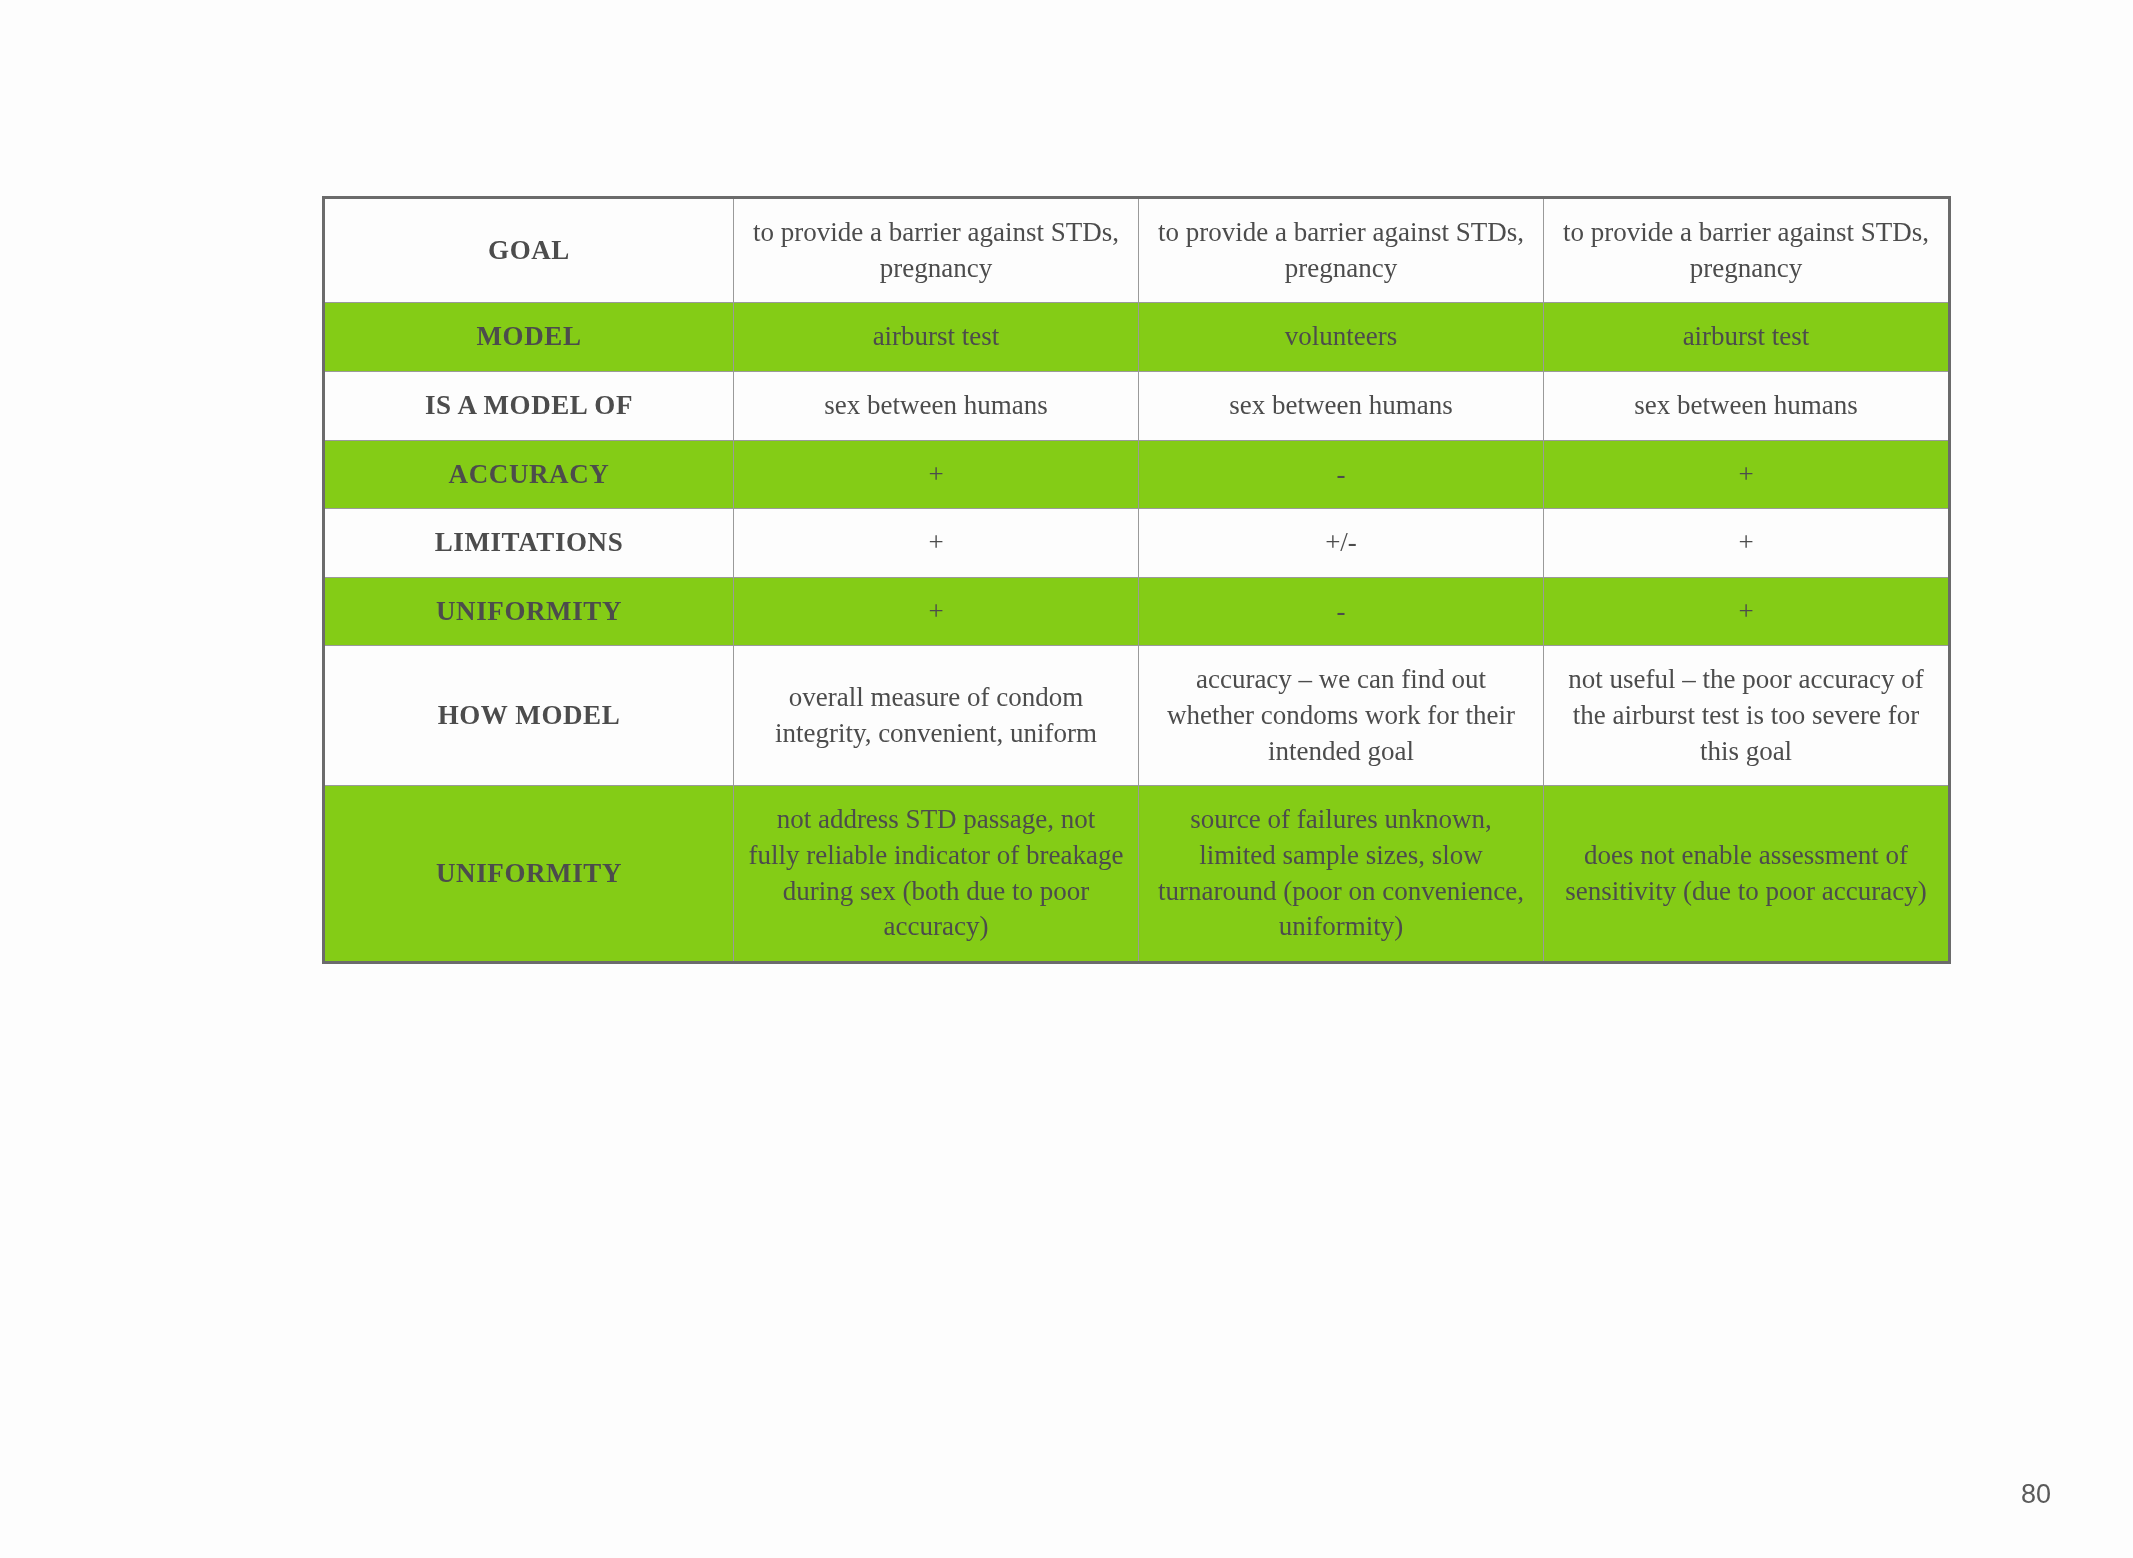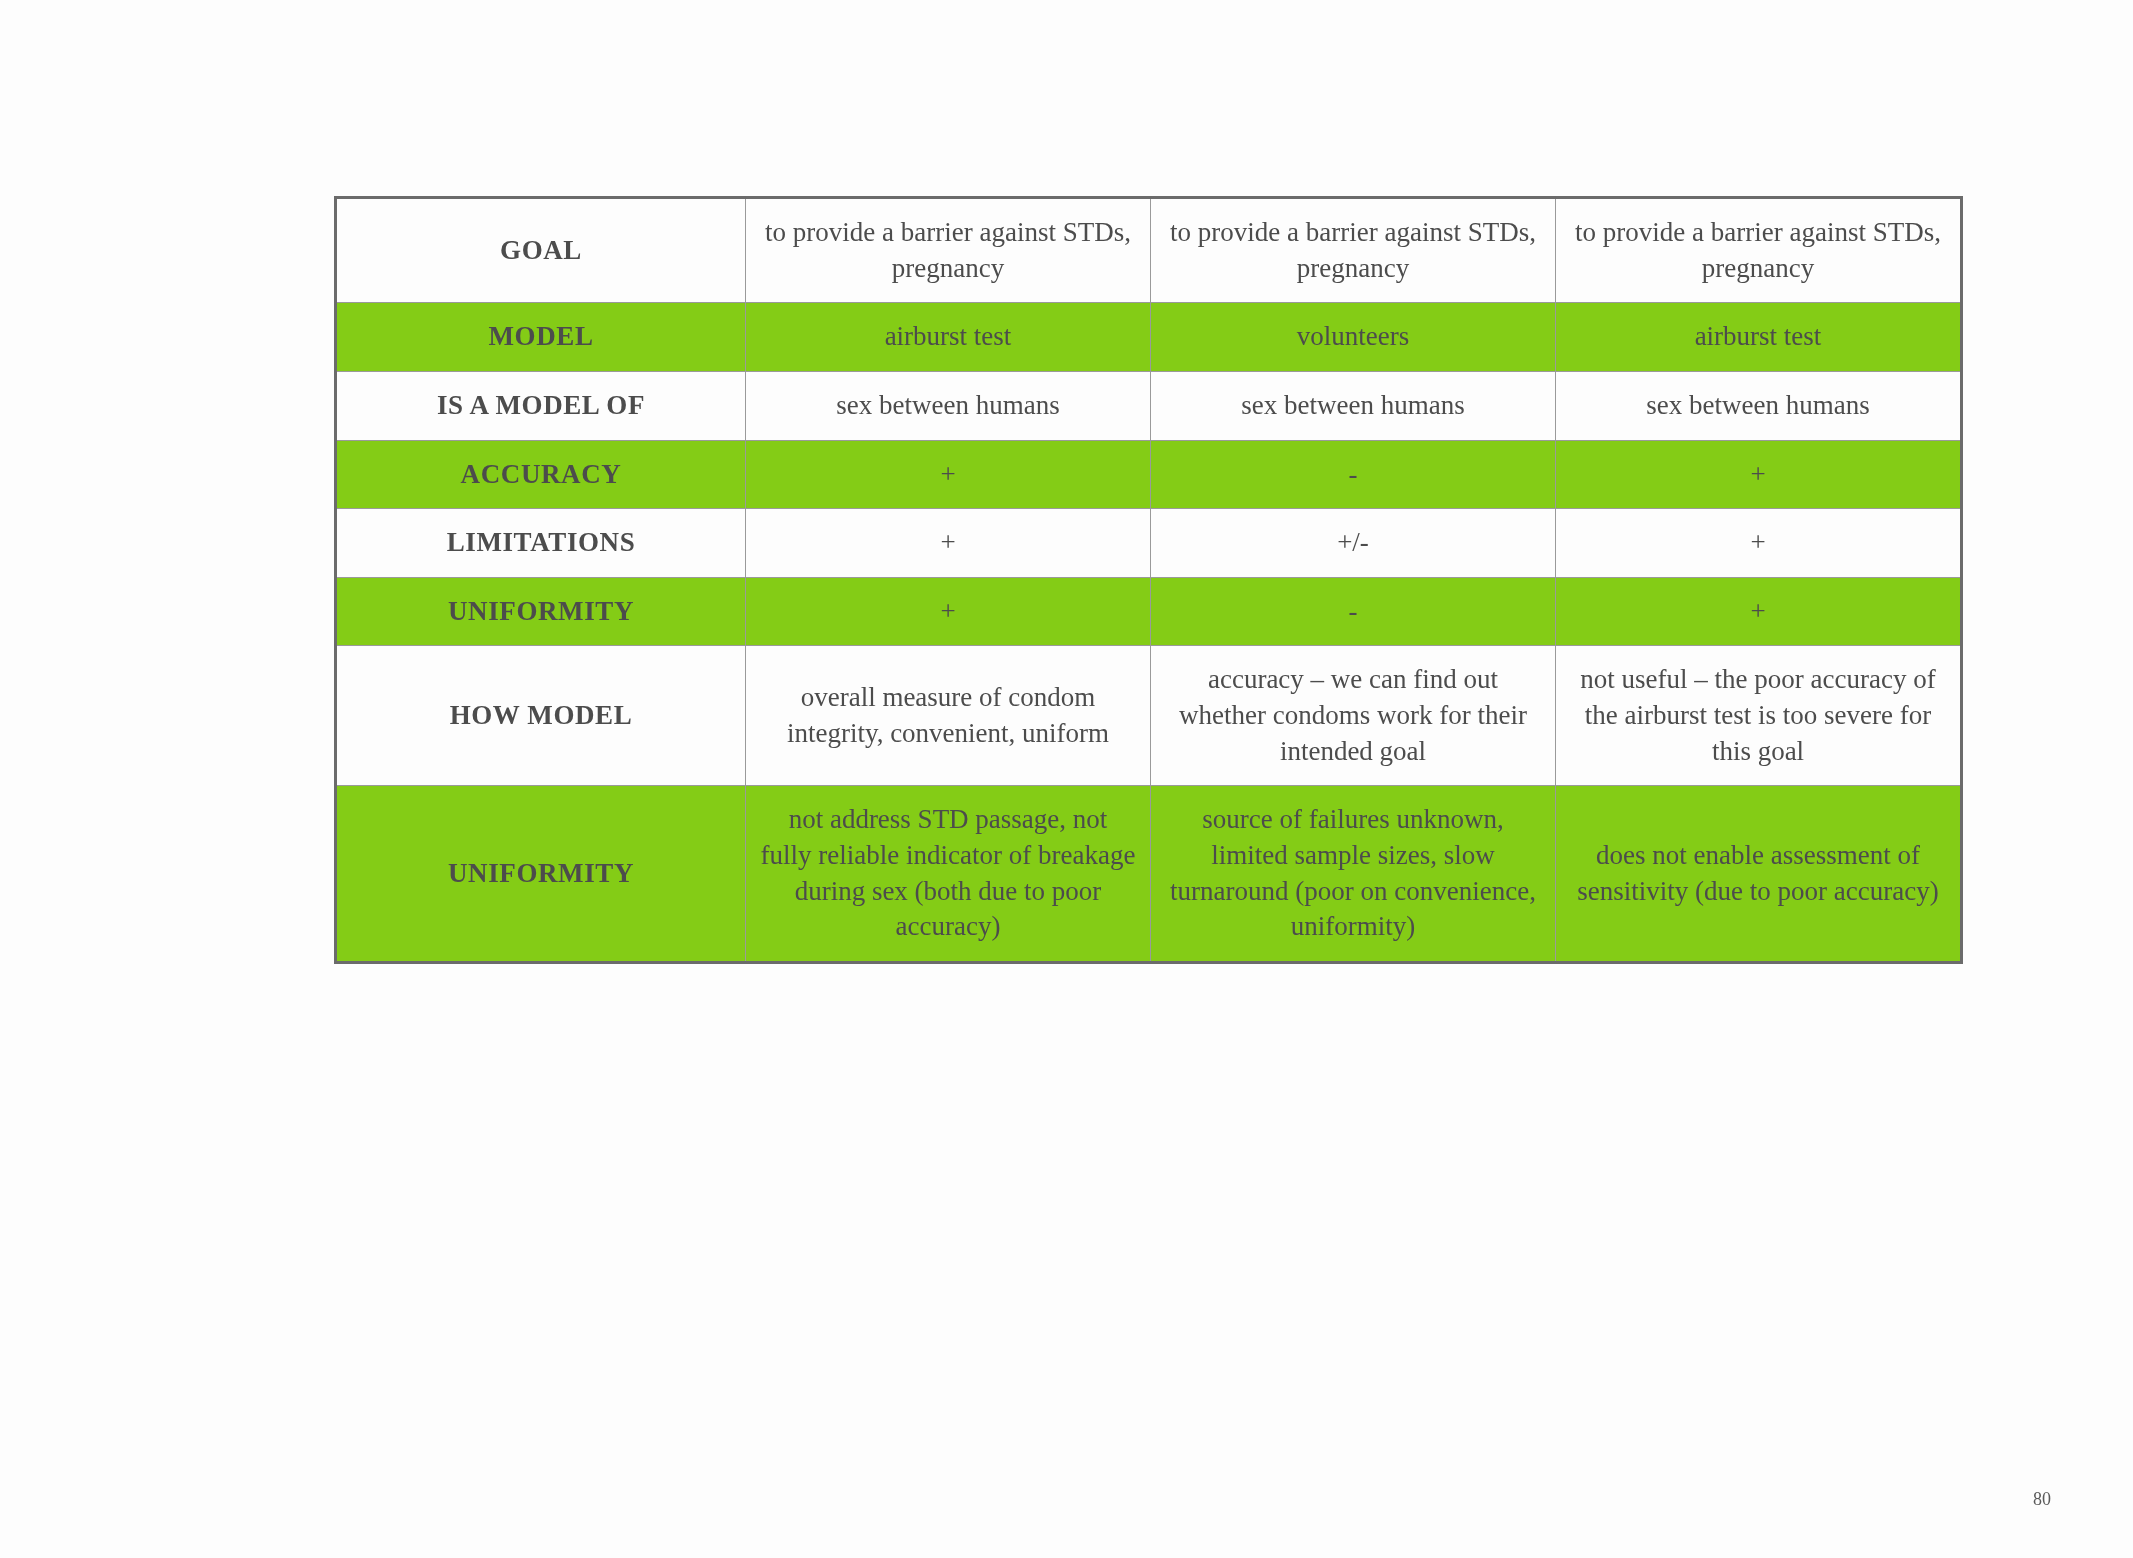--- a/index.html
+++ b/index.html
@@ -15,21 +15,21 @@
     position: relative;
     overflow: hidden;
   }
   .page {
     position: absolute;
     inset: 0;
     background: #fdfdfd;
   }
   .table-wrap {
     position: absolute;
-    left: 334px;
+    left: 322px;
     top: 196px;
     width: 1508px;
   }
   table.matrix {
     border-collapse: collapse;
     width: 100%;
     table-layout: fixed;
     border: 3px solid #6b6b6b;
   }
   table.matrix td {
@@ -54,23 +54,23 @@
     color: #3f3f3f;
     width: 380px;
   }
   td.cell {
     width: 376px;
   }
   .page-number {
     position: absolute;
     right: 82px;
     bottom: 48px;
-    font-size: 18px;
+    font-size: 27px;
     color: #5a5a5a;
-    font-family: Liberation Serif, serif;
+    font-family: Liberation Sans, sans-serif;
   }
 </style>
 </head>
 <body>
 
 <div class="page">
 
   <div class="table-wrap">
     <table class="matrix">
       <tbody>

